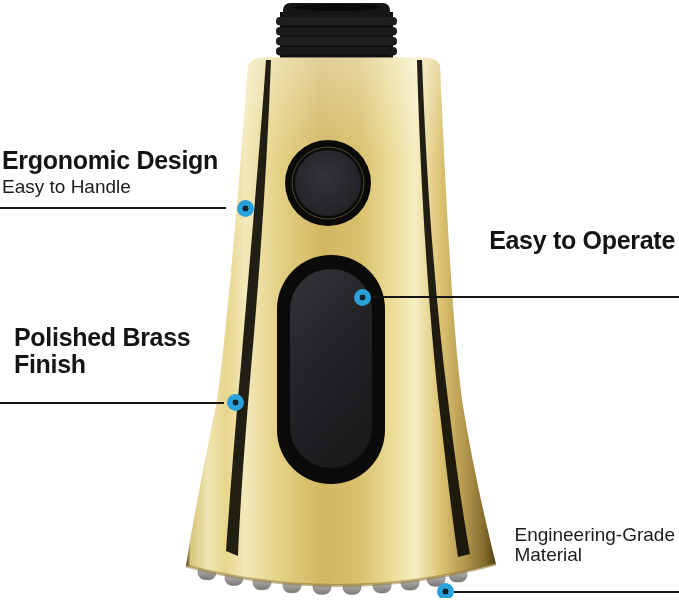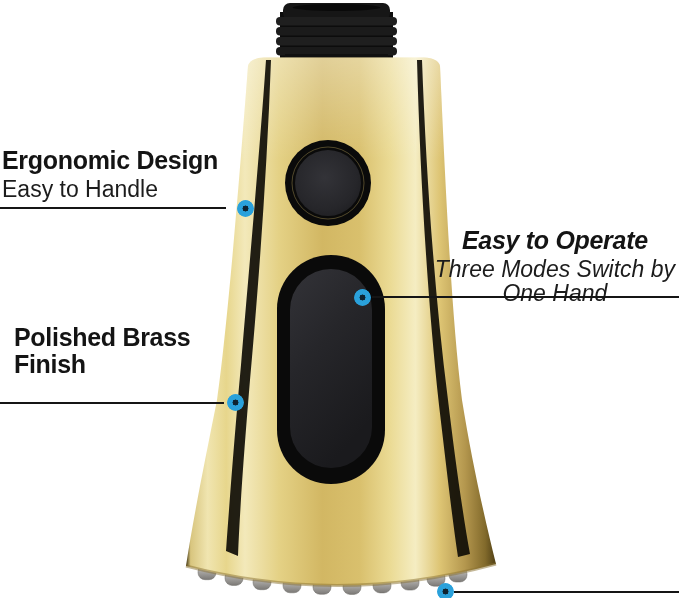--- a/index.html
+++ b/index.html
@@ -7,23 +7,23 @@
     position:relative;width:679px;height:598px;background:#ffffff;
     overflow:hidden;font-family:"Liberation Sans",sans-serif;
   }
   .faucet-svg{position:absolute;left:0;top:0;}
   .callout{position:absolute;color:#171717;}
   .callout .title{
     font-size:25px;font-weight:bold;line-height:1.06;letter-spacing:-0.3px;
     color:#141414;white-space:pre-line;
   }
   .callout .subtitle{
-    font-size:23px;line-height:1.05;margin-top:3px;color:#1c1c1c;white-space:pre-line;
+    font-size:19px;line-height:1.05;margin-top:3px;color:#1c1c1c;white-space:pre-line;
   }
-  .callout.right-side{text-align:center;font-style:italic;}
+  .callout.right-side{text-align:left;}
   .cline{position:absolute;height:2px;background:#151515;}
   .cdot{
     position:absolute;width:17px;height:17px;border-radius:50%;
     background:radial-gradient(circle at 50% 50%, #0e2330 0 2.8px, #2aa1db 3.2px 8.4px, rgba(42,161,219,0) 8.8px);
   }
 </style>
 </head>
 <body>
 
 <div class="stage">
@@ -125,31 +125,31 @@
 
   <div class="callout" style="left:2px;top:147px;">
     <div class="title">Ergonomic Design</div>
     <div class="subtitle">Easy to Handle</div>
   </div>
   <div class="cline" style="left:0;top:207px;width:226px;"></div>
   <div class="cdot" style="left:237px;top:200px;"></div>
 
   <div class="callout right-side" style="right:4px;top:227px;">
     <div class="title">Easy to Operate</div>
-    <div class="subtitle">Three Modes Switch by
-One Hand</div>
   </div>
   <div class="cline" style="left:372px;top:296px;width:307px;"></div>
   <div class="cdot" style="left:354px;top:289px;"></div>
 
   <div class="callout" style="left:14px;top:324px;">
     <div class="title">Polished Brass
 Finish</div>
   </div>
   <div class="cline" style="left:0;top:402px;width:224px;"></div>
   <div class="cdot" style="left:227px;top:394px;"></div>
 
   <div class="callout right-side" style="right:4px;top:522px;">
+    <div class="subtitle">Engineering-Grade
+Material</div>
   </div>
   <div class="cline" style="left:454px;top:591px;width:225px;"></div>
   <div class="cdot" style="left:437px;top:583px;"></div>
 
 </div>
 
 </body></html>

